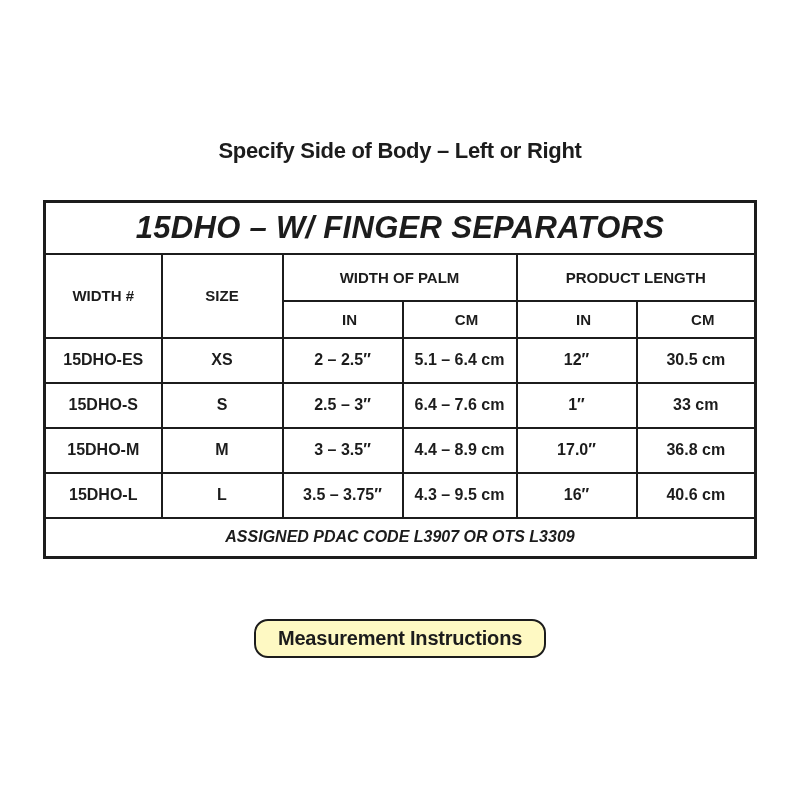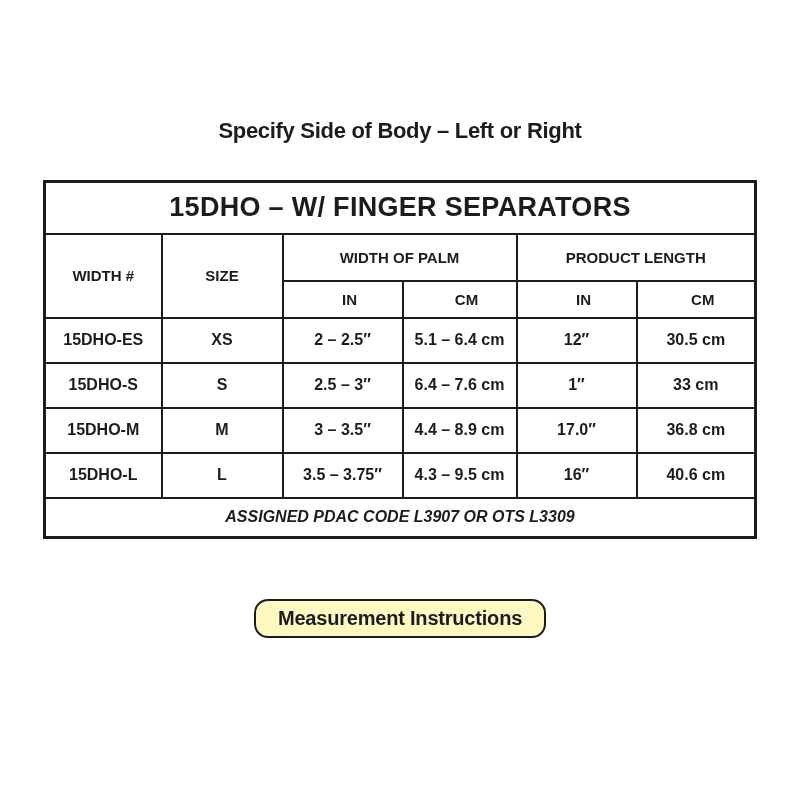--- a/index.html
+++ b/index.html
@@ -5,21 +5,21 @@
   * { box-sizing: border-box; }
   html, body {
     margin: 0; padding: 0;
     width: 800px; height: 800px;
     background: #ffffff;
     font-family: "Liberation Sans", "DejaVu Sans", sans-serif;
     font-stretch: condensed;
     font-weight: 700;
     color: #1c1c1c;
   }
-  .page { width: 800px; height: 696px; overflow: hidden; }
+  .page { width: 800px; height: 696px; overflow: hidden; margin-top: 20px; }
 
   .top-note {
     margin-top: 117px;
     text-align: center;
     font-size: 22px;
     line-height: 28px;
     letter-spacing: -0.3px;
   }
 
   table.sizing {
@@ -30,21 +30,21 @@
     border: 3px solid #1c1c1c;
   }
   table.sizing th, table.sizing td {
     border: 2px solid #1c1c1c;
     text-align: center;
     vertical-align: middle;
     padding: 0 2px;
     white-space: nowrap;
     overflow: hidden;
   }
-  tr.r-title th { height: 52px; font-size: 27px; letter-spacing: 0.3px; }
+  tr.r-title th { height: 52px; font-size: 31px; letter-spacing: 0.3px; font-style: italic; }
   tr.r-group th { height: 47px; font-size: 15px; }
   tr.r-sub th   { height: 37px; font-size: 15px; padding-left: 16px; }
   tbody tr      { height: 45px; }
   tbody td      { font-size: 16px; }
   tr.r-foot td  { height: 40px; font-size: 16px; font-style: italic; }
 
   .btn-wrap { text-align: center; margin-top: 60px; }
   .measure-btn {
     display: inline-block;
     border: 2.5px solid #1c1c1c;

